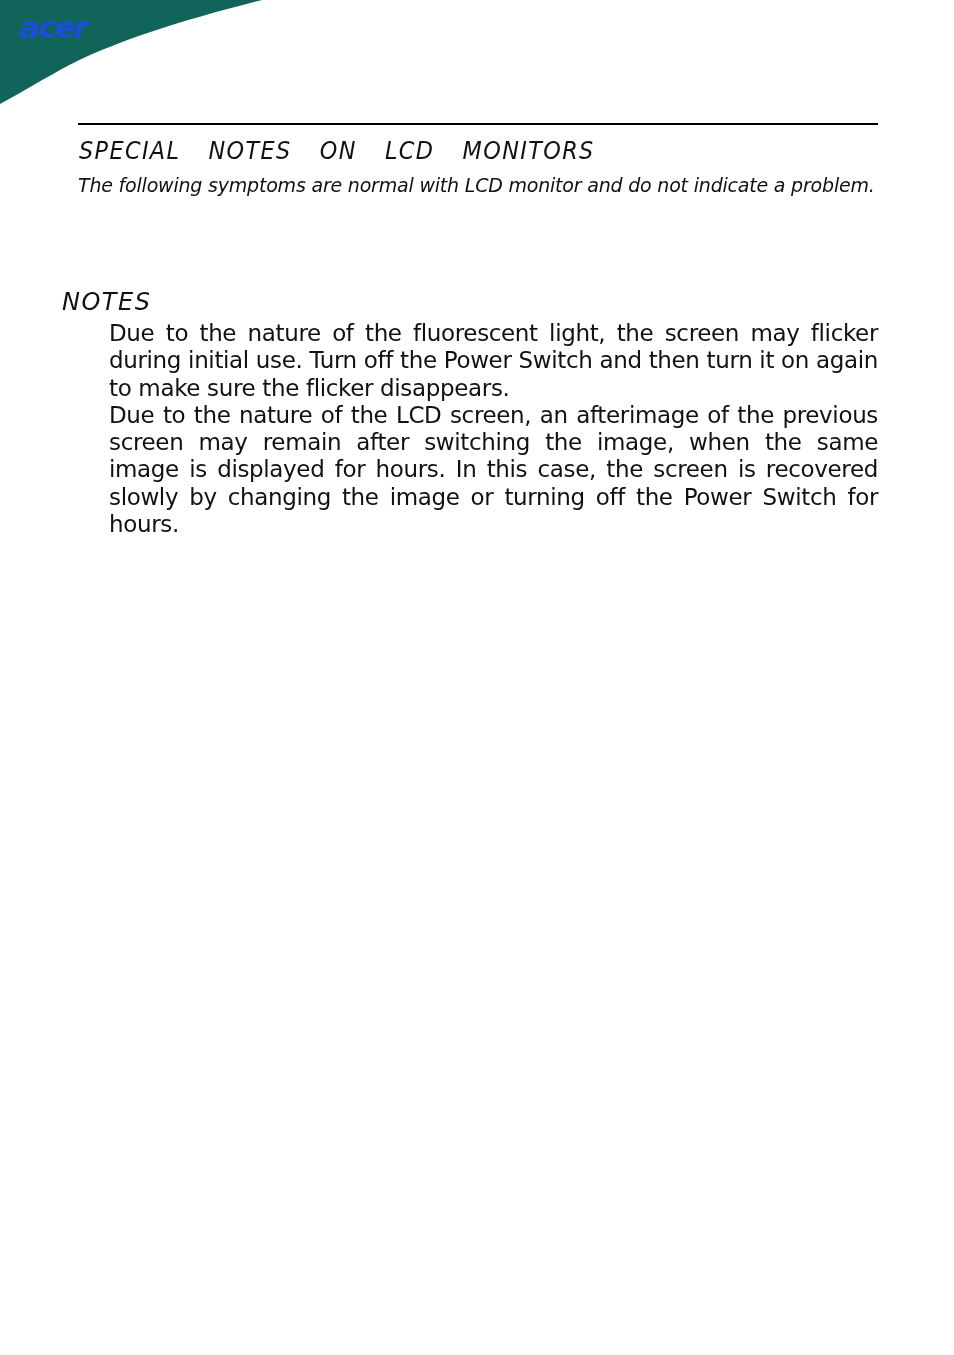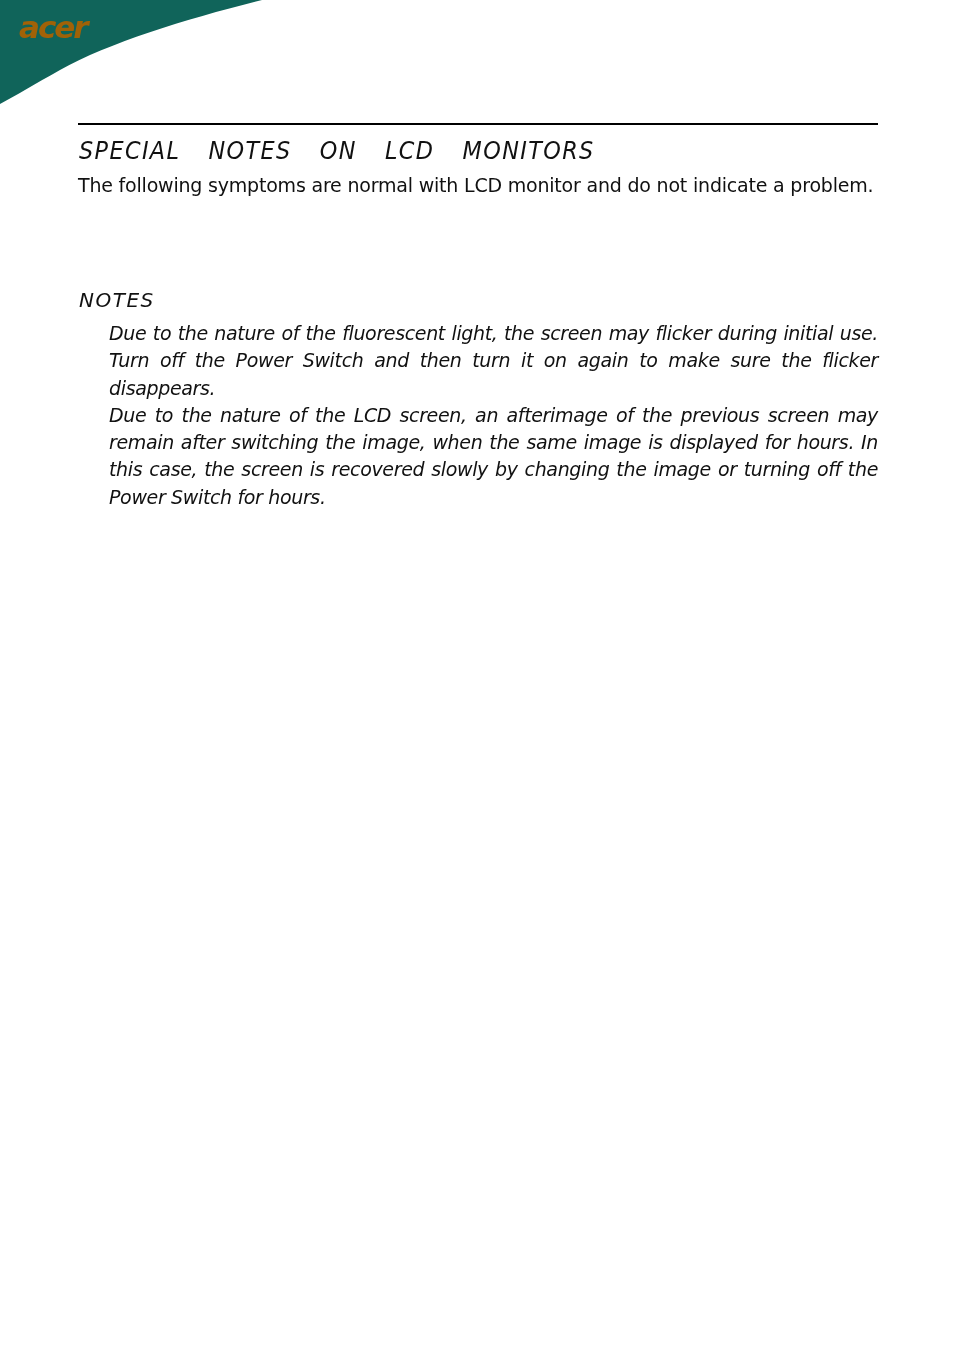--- a/index.html
+++ b/index.html
@@ -1,32 +1,32 @@
 <!DOCTYPE html>
 <html><head>
 <meta charset="utf-8">
 <style>
   html, body { margin:0; padding:0; background:#ffffff; }
   body { width:954px; height:1355px; position:relative; overflow:hidden;
          font-family:"DejaVu Sans", sans-serif; color:#111; }
   .swoosh { position:absolute; left:0; top:0; width:270px; height:110px; }
   .logo { position:absolute; left:19px; top:10px; font-family:"DejaVu Sans", sans-serif;
-          font-weight:bold; font-style:italic; font-size:31px; color:#a16207;
+          font-weight:bold; font-style:italic; font-size:31px; color:#1d4ed8;
           letter-spacing:-2px; line-height:34px; }
   .rule { position:absolute; left:78px; top:123px; width:800px; height:2px; background:#000; }
   .title { position:absolute; left:79px; top:137px; font-style:italic; font-size:24px;
            letter-spacing:1.5px; word-spacing:6px; color:#111; margin:0; font-weight:normal;
            transform:scaleX(0.93); transform-origin:left; }
   .intro { position:absolute; left:78px; top:171px; width:800px; font-size:19px; line-height:29px;
-           margin:0; text-align:justify; letter-spacing:-0.2px; }
-  .notes-title { position:absolute; left:79px; top:288px; font-style:italic; font-size:20px;
+           margin:0; text-align:justify; letter-spacing:-0.2px;font-style:italic; }
+  .notes-title { position:absolute; left:62px; top:288px; font-style:italic; font-size:24px;
                  letter-spacing:1.5px; margin:0; font-weight:normal; }
   .notes-list { position:absolute; left:109px; top:320px; width:769px; margin:0; padding:0; list-style:none; }
-  .notes-list li { font-size:19px; line-height:27.3px; text-align:justify; letter-spacing:-0.35px;
-                   text-align-last:left;font-style:italic; }
+  .notes-list li { font-size:23px; line-height:27.3px; text-align:justify; letter-spacing:-0.35px;
+                   text-align-last:left; }
 </style>
 </head>
 <body>
 
 <svg class="swoosh" viewBox="0 0 270 110" xmlns="http://www.w3.org/2000/svg">
   <path d="M0,0 L262,0 C190,18 110,42 60,70 C35,84 15,96 0,104 Z" fill="#10645a"></path>
 </svg>
 <div class="logo">acer</div>
 
 <div class="rule"></div>

